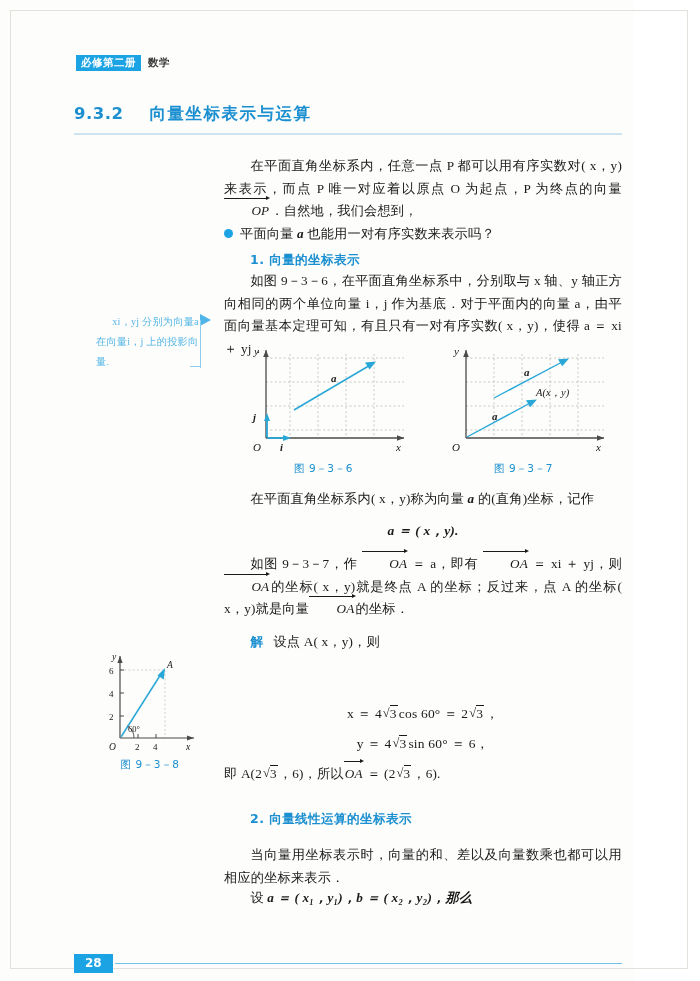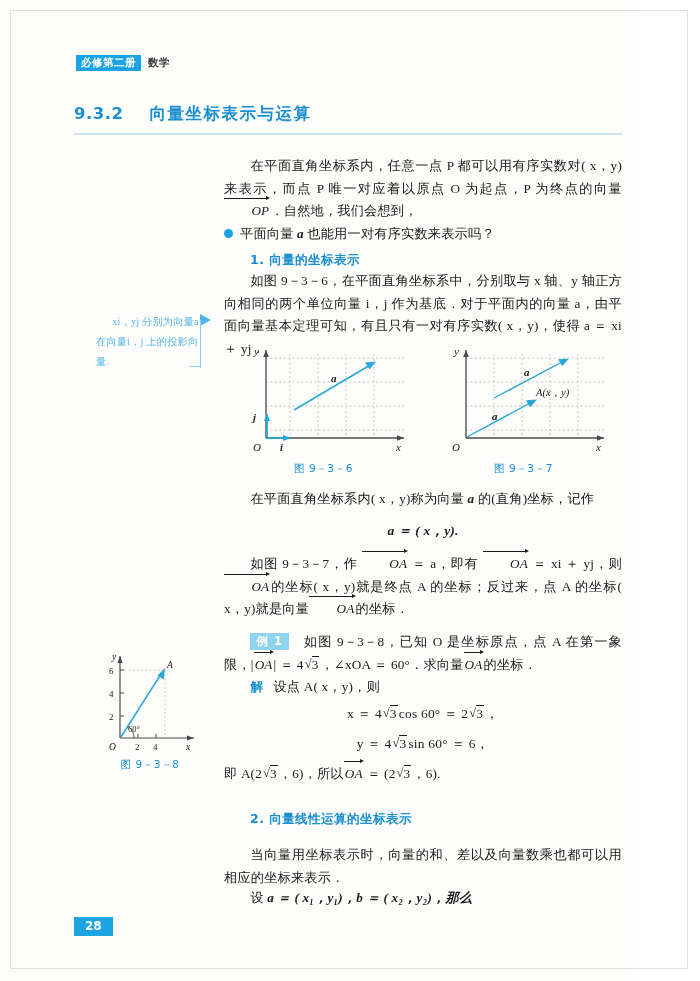--- a/index.html
+++ b/index.html
@@ -233,25 +233,24 @@
   .sqrt > span {
     border-top: 1px solid #1a1a1a;
     padding: 0 1px 0 0;
     display: inline-block;
     line-height: 1.18;
   }
 
   
   .folio {
     position: absolute;
-    left: 74px; top: 917px;
+    left: 74px; top: 954px;
     display: flex;
-    align-items: flex-start;
+    align-items: center;
     width: 548px;
-    flex-direction: column;
   }
   .folio-num {
     background: #1ba3e3;
     color: #ffffff;
     font-family: "DejaVu Sans", sans-serif;
     font-weight: bold;
     font-size: 12px;
     padding: 3px 11px 4px 11px;
     line-height: 1;
   }
@@ -378,23 +377,20 @@
 
   <div class="col center-eq" style="top:520px;">
     <b class="vb">a ＝ ( x，y).</b>
   </div>
 
   <div class="col p-indent" style="top:553px;">
     <span>如图 9－3－7，作 </span><span class="vec">OA</span><span> ＝ a，即有 </span><span class="vec">OA</span><span> ＝ xi ＋ yj，则</span><span class="vec">OA</span><span>的坐标( x，y)就是终点 A 的坐标；反过来，点 A 的坐标( x，y)就是向量</span><span class="vec">OA</span><span>的坐标．</span>
   </div>
 
   <div class="col" style="top:631px;">
-    <div>
-      <span style="margin-left:2em;"></span><span class="ex-badge">例 1</span><span style="margin-left:14px;">如图 9－3－8，已知 O 是坐标原点，点 A 在第一象限，|</span><span class="vec">OA</span><span>| ＝ 4</span><span class="sqrt"><span>3</span></span><span>，∠xOA ＝ 60°．求向量</span><span class="vec">OA</span><span>的坐标．</span>
-    </div>
     <div style="text-indent:2em;">
       <span class="solve-label">解</span><span style="margin-left:10px;">设点 A( x，y)，则</span>
     </div>
   </div>
 
   <div class="col center-eq" style="top:703px;">
     <span>x ＝ 4</span><span class="sqrt"><span>3</span></span><span>cos 60° ＝ 2</span><span class="sqrt"><span>3</span></span><span>，</span>
   </div>
 
   <div class="col center-eq" style="top:733px;">

